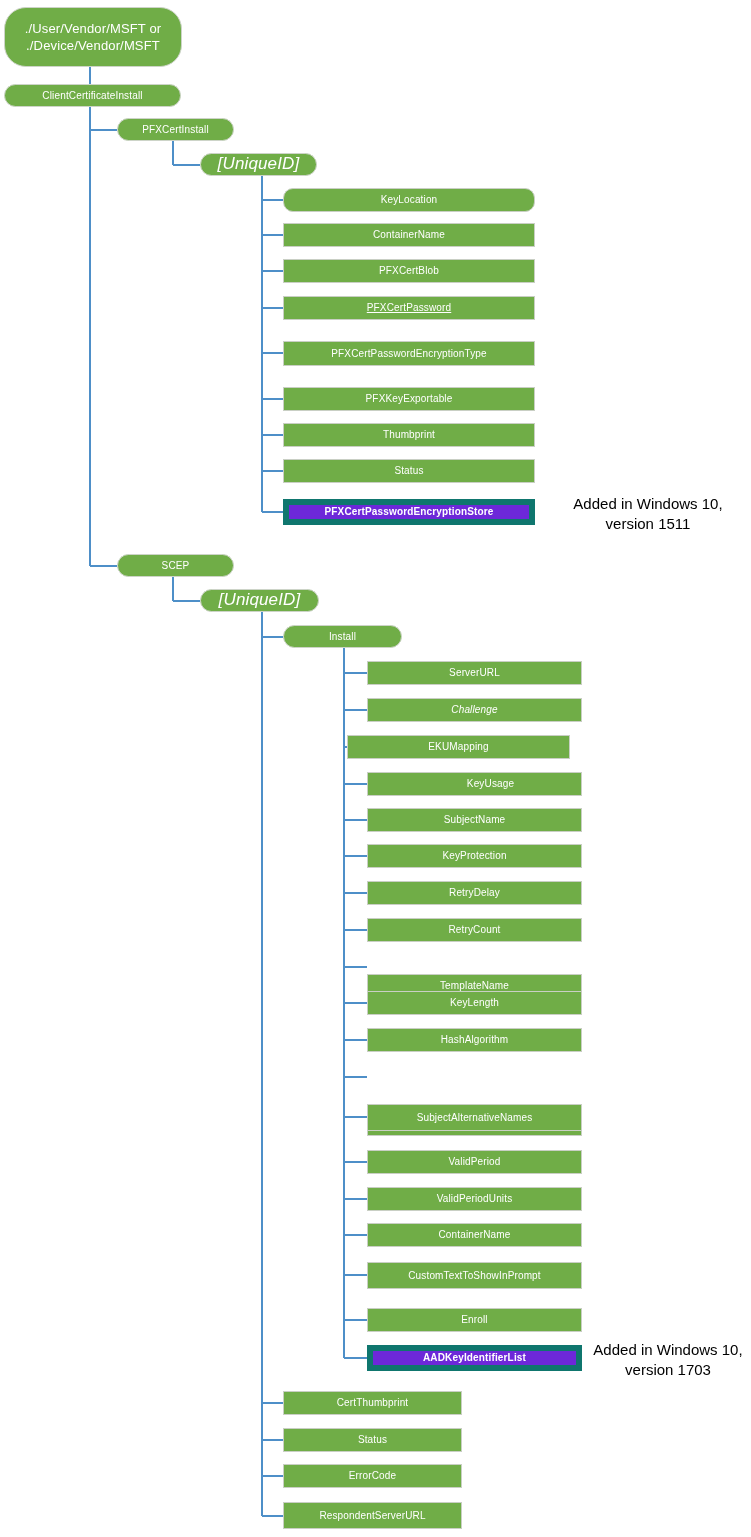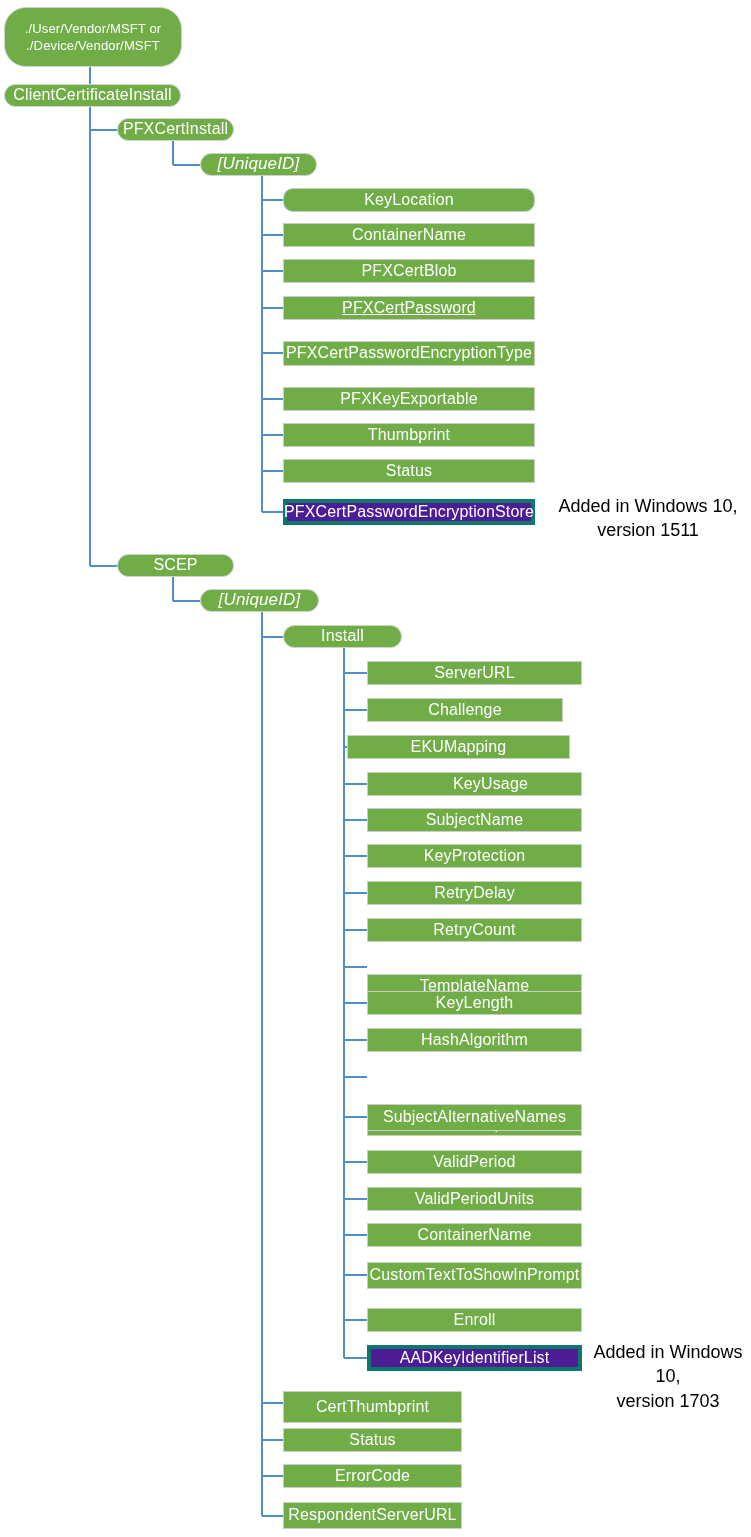--- a/index.html
+++ b/index.html
@@ -30,48 +30,49 @@
   .node {
     position: absolute;
     box-sizing: border-box;
     display: flex;
     align-items: center;
     justify-content: center;
     text-align: center;
     color: #ffffff;
     background: #70ad47;
     border: 1px solid #c9cfc4;
-    font-size: 16px;
+    font-size: 10px;
     line-height: 1.18;
     letter-spacing: 0.15px;
     padding: 0 4px;
     white-space: pre-line;
     z-index: 3;
   }
   .node.rounded {
     border-radius: 999px;
     border: 1px solid #cdd4c8;
   }
   .node.root {
     border-radius: 22px;
     font-size: 13px;
     line-height: 1.32;
   }
   .node.italic {
     font-style: italic;
     font-size: 17px;
   }
   .node.blue {
-    background: #4c1d95;
-    border: 4px solid #0f766e;
+    background: #6d28d9;
+    border: 6px solid #0f766e;
+    font-weight: bold;
   }
   .annotation {
     position: absolute;
     color: #000000;
-    font-size: 18px;
+    font-size: 15px;
     line-height: 1.35;
     text-align: center;
     white-space: pre-line;
     z-index: 3;
   }
 </style>
 </head>
 <body>
 
 <div id="diagram">
@@ -132,39 +133,39 @@
     <div class="node" style="left: 283px; top: 296px; width: 252px; height: 24px; text-decoration: underline;"><span>PFXCertPassword</span></div>
     <div class="node" style="left: 283px; top: 341px; width: 252px; height: 25px;"><span>PFXCertPasswordEncryptionType</span></div>
     <div class="node" style="left: 283px; top: 387px; width: 252px; height: 24px;"><span>PFXKeyExportable</span></div>
     <div class="node" style="left: 283px; top: 423px; width: 252px; height: 24px;"><span>Thumbprint</span></div>
     <div class="node" style="left: 283px; top: 459px; width: 252px; height: 24px;"><span>Status</span></div>
     <div class="node blue" style="left: 283px; top: 499px; width: 252px; height: 26px;"><span>PFXCertPasswordEncryptionStore</span></div>
     <div class="node rounded" style="left: 117px; top: 554px; width: 117px; height: 23px;"><span>SCEP</span></div>
     <div class="node rounded italic" style="left: 200px; top: 589px; width: 119px; height: 23px;"><span>[UniqueID]</span></div>
     <div class="node rounded" style="left: 283px; top: 625px; width: 119px; height: 23px;"><span>Install</span></div>
     <div class="node" style="left: 367px; top: 661px; width: 215px; height: 24px;"><span>ServerURL</span></div>
-    <div class="node" style="left: 367px; top: 698px; width: 196px; height: 24px;"><span>Challenge</span></div>
+    <div class="node" style="left: 367px; top: 698px; width: 215px; height: 24px; font-style: italic;"><span>Challenge</span></div>
     <div class="node" style="left: 347px; top: 735px; width: 223px; height: 24px;"><span>EKUMapping</span></div>
     <div class="node" style="left: 367px; top: 772px; width: 215px; height: 24px; padding-left: 36px;"><span>KeyUsage</span></div>
     <div class="node" style="left: 367px; top: 808px; width: 215px; height: 24px;"><span>SubjectName</span></div>
     <div class="node" style="left: 367px; top: 844px; width: 215px; height: 24px;"><span>KeyProtection</span></div>
     <div class="node" style="left: 367px; top: 881px; width: 215px; height: 24px;"><span>RetryDelay</span></div>
     <div class="node" style="left: 367px; top: 918px; width: 215px; height: 24px;"><span>RetryCount</span></div>
     <div class="node" style="left: 367px; top: 955px; width: 215px; height: 24px; margin-top: 19px;"><span>TemplateName</span></div>
     <div class="node" style="left: 367px; top: 991px; width: 215px; height: 24px;"><span>KeyLength</span></div>
     <div class="node" style="left: 367px; top: 1028px; width: 215px; height: 24px;"><span>HashAlgorithm</span></div>
     <div class="node" style="left: 367px; top: 1112px; width: 215px; height: 24px;"><span>CAThumbprint</span></div>
     <div class="node" style="left: 367px; top: 1104px; width: 215px; height: 27px;"><span>SubjectAlternativeNames</span></div>
     <div class="node" style="left: 367px; top: 1150px; width: 215px; height: 24px;"><span>ValidPeriod</span></div>
     <div class="node" style="left: 367px; top: 1187px; width: 215px; height: 24px; text-align: right;"><span>ValidPeriodUnits</span></div>
     <div class="node" style="left: 367px; top: 1223px; width: 215px; height: 24px;"><span>ContainerName</span></div>
     <div class="node" style="left: 367px; top: 1262px; width: 215px; height: 27px;"><span>CustomTextToShowInPrompt</span></div>
     <div class="node" style="left: 367px; top: 1308px; width: 215px; height: 24px;"><span>Enroll</span></div>
     <div class="node blue" style="left: 367px; top: 1345px; width: 215px; height: 26px;"><span>AADKeyIdentifierList</span></div>
-    <div class="node" style="left: 283px; top: 1391px; width: 179px; height: 32px;"><span>CertThumbprint</span></div>
+    <div class="node" style="left: 283px; top: 1391px; width: 179px; height: 24px;"><span>CertThumbprint</span></div>
     <div class="node" style="left: 283px; top: 1428px; width: 179px; height: 24px;"><span>Status</span></div>
     <div class="node" style="left: 283px; top: 1464px; width: 179px; height: 24px;"><span>ErrorCode</span></div>
     <div class="node" style="left: 283px; top: 1502px; width: 179px; height: 27px;"><span>RespondentServerURL</span></div>
     <div class="annotation" style="left: 548px; top: 494px; width: 200px;">Added in Windows 10,
 version 1511</div>
     <div class="annotation" style="left: 588px; top: 1340px; width: 160px;">Added in Windows 10,
 version 1703</div>
   </div>
 
 </body></html>

